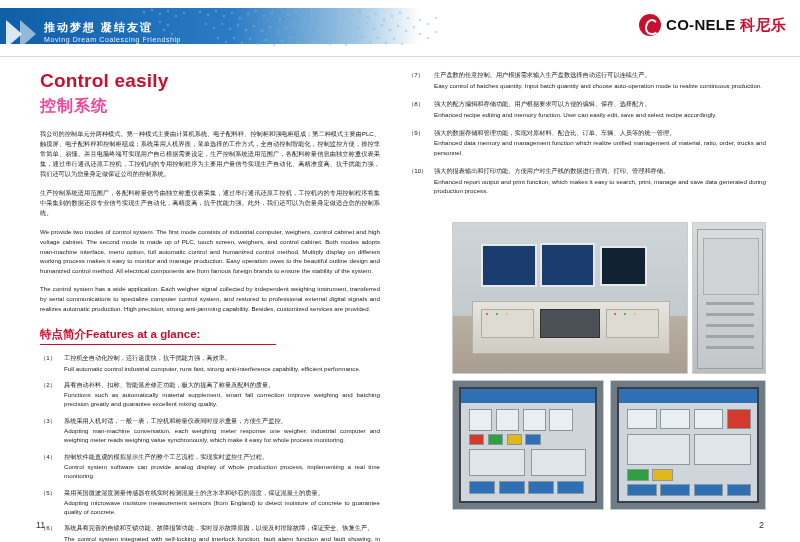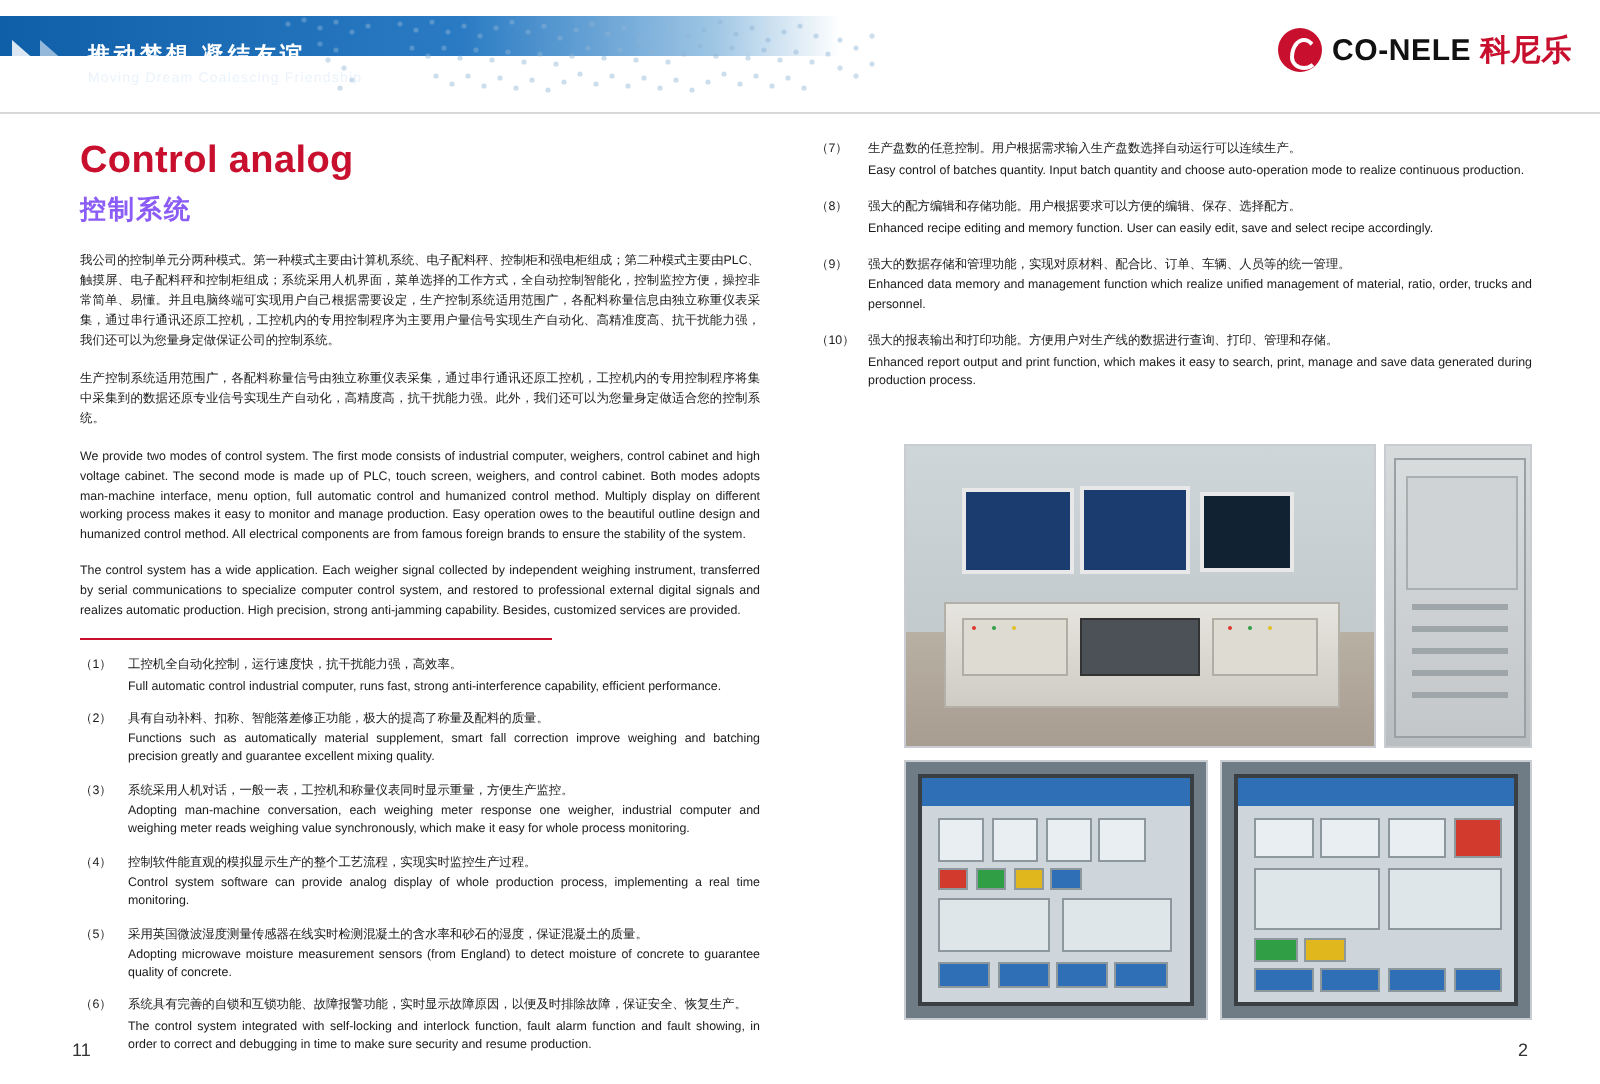--- a/index.html
+++ b/index.html
@@ -19,21 +19,21 @@
   .header {
     position: absolute;
     left: 0; top: 0;
     width: 800px; height: 58px;
     background: #ffffff;
     overflow: hidden;
   }
   .header-blue {
     position: absolute;
     left: 0; top: 8px;
-    width: 420px; height: 20px;
+    width: 420px; height: 36px;
     background: linear-gradient(90deg, #0f5fa8 0%, #2a7bc4 55%, #9fc6e4 85%, #ffffff 100%);
   }
   .header-chev {
     position: absolute;
     left: 6px; top: 12px;
     width: 0; height: 0;
     border-top: 14px solid transparent;
     border-bottom: 14px solid transparent;
     border-left: 16px solid #ffffff;
     opacity: .85;
@@ -115,22 +115,22 @@
     width: 358px;
   }
   .title-en {
     font-size: 19px;
     color: #c8102e;
     font-weight: bold;
     margin: 0 0 4px 0;
     letter-spacing: .2px;
   }
   .title-cn {
-    font-size: 13px;
-    color: #8b5cf6;
+    font-size: 16px;
+    color: #ec4899;
     margin: 0 0 12px 0;
     letter-spacing: 1px;
   }
   .para-cn {
     font-size: 6.2px;
     line-height: 1.62;
     color: #1a1a1a;
     margin: 0 0 9px 0;
     text-align: justify;
   }
@@ -355,29 +355,30 @@
       </g>
     </svg>
     <div class="logo">
       <div class="logo-mark"></div>
       <div class="logo-text"><span>CO-NELE</span> <span class="red">科尼乐</span></div>
     </div>
     <div class="header-rule"></div>
   </div>
 
   <div class="left-col">
-    <h1 class="title-en">Control analog</h1>
+    <h1 class="title-en">Control easily</h1>
     <h2 class="title-cn">控制系统</h2>
 
     <p class="para-cn">我公司的控制单元分两种模式。第一种模式主要由计算机系统、电子配料秤、控制柜和强电柜组成；第二种模式主要由PLC、触摸屏、电子配料秤和控制柜组成；系统采用人机界面，菜单选择的工作方式，全自动控制智能化，控制监控方便，操控非常简单、易懂。并且电脑终端可实现用户自己根据需要设定，生产控制系统适用范围广，各配料称量信息由独立称重仪表采集，通过串行通讯还原工控机，工控机内的专用控制程序为主要用户量信号实现生产自动化、高精准度高、抗干扰能力强，我们还可以为您量身定做保证公司的控制系统。</p>
     <p class="para-cn">生产控制系统适用范围广，各配料称量信号由独立称重仪表采集，通过串行通讯还原工控机，工控机内的专用控制程序将集中采集到的数据还原专业信号实现生产自动化，高精度高，抗干扰能力强。此外，我们还可以为您量身定做适合您的控制系统。</p>
 
     <p class="para-en">We provide two modes of control system. The first mode consists of industrial computer, weighers, control cabinet and high voltage cabinet. The second mode is made up of PLC, touch screen, weighers, and control cabinet. Both modes adopts man-machine interface, menu option, full automatic control and humanized control method. Multiply display on different working process makes it easy to monitor and manage production. Easy operation owes to the beautiful outline design and humanized control method. All electrical components are from famous foreign brands to ensure the stability of the system.</p>
     <p class="para-en">The control system has a wide application. Each weigher signal collected by independent weighing instrument, transferred by serial communications to specialize computer control system, and restored to professional external digital signals and realizes automatic production. High precision, strong anti-jamming capability. Besides, customized services are provided.</p>
 
+    <div class="feat-title">特点简介Features at a glance:</div>
     <div class="feat-underline"></div>
 
     <div class="feat-item">
       <div class="feat-num">（1）</div>
       <div class="feat-body">
         <p class="feat-cn">工控机全自动化控制，运行速度快，抗干扰能力强，高效率。</p>
         <p class="feat-en">Full automatic control industrial computer, runs fast, strong anti-interference capability, efficient  performance.</p>
       </div>
     </div>
     <div class="feat-item">

